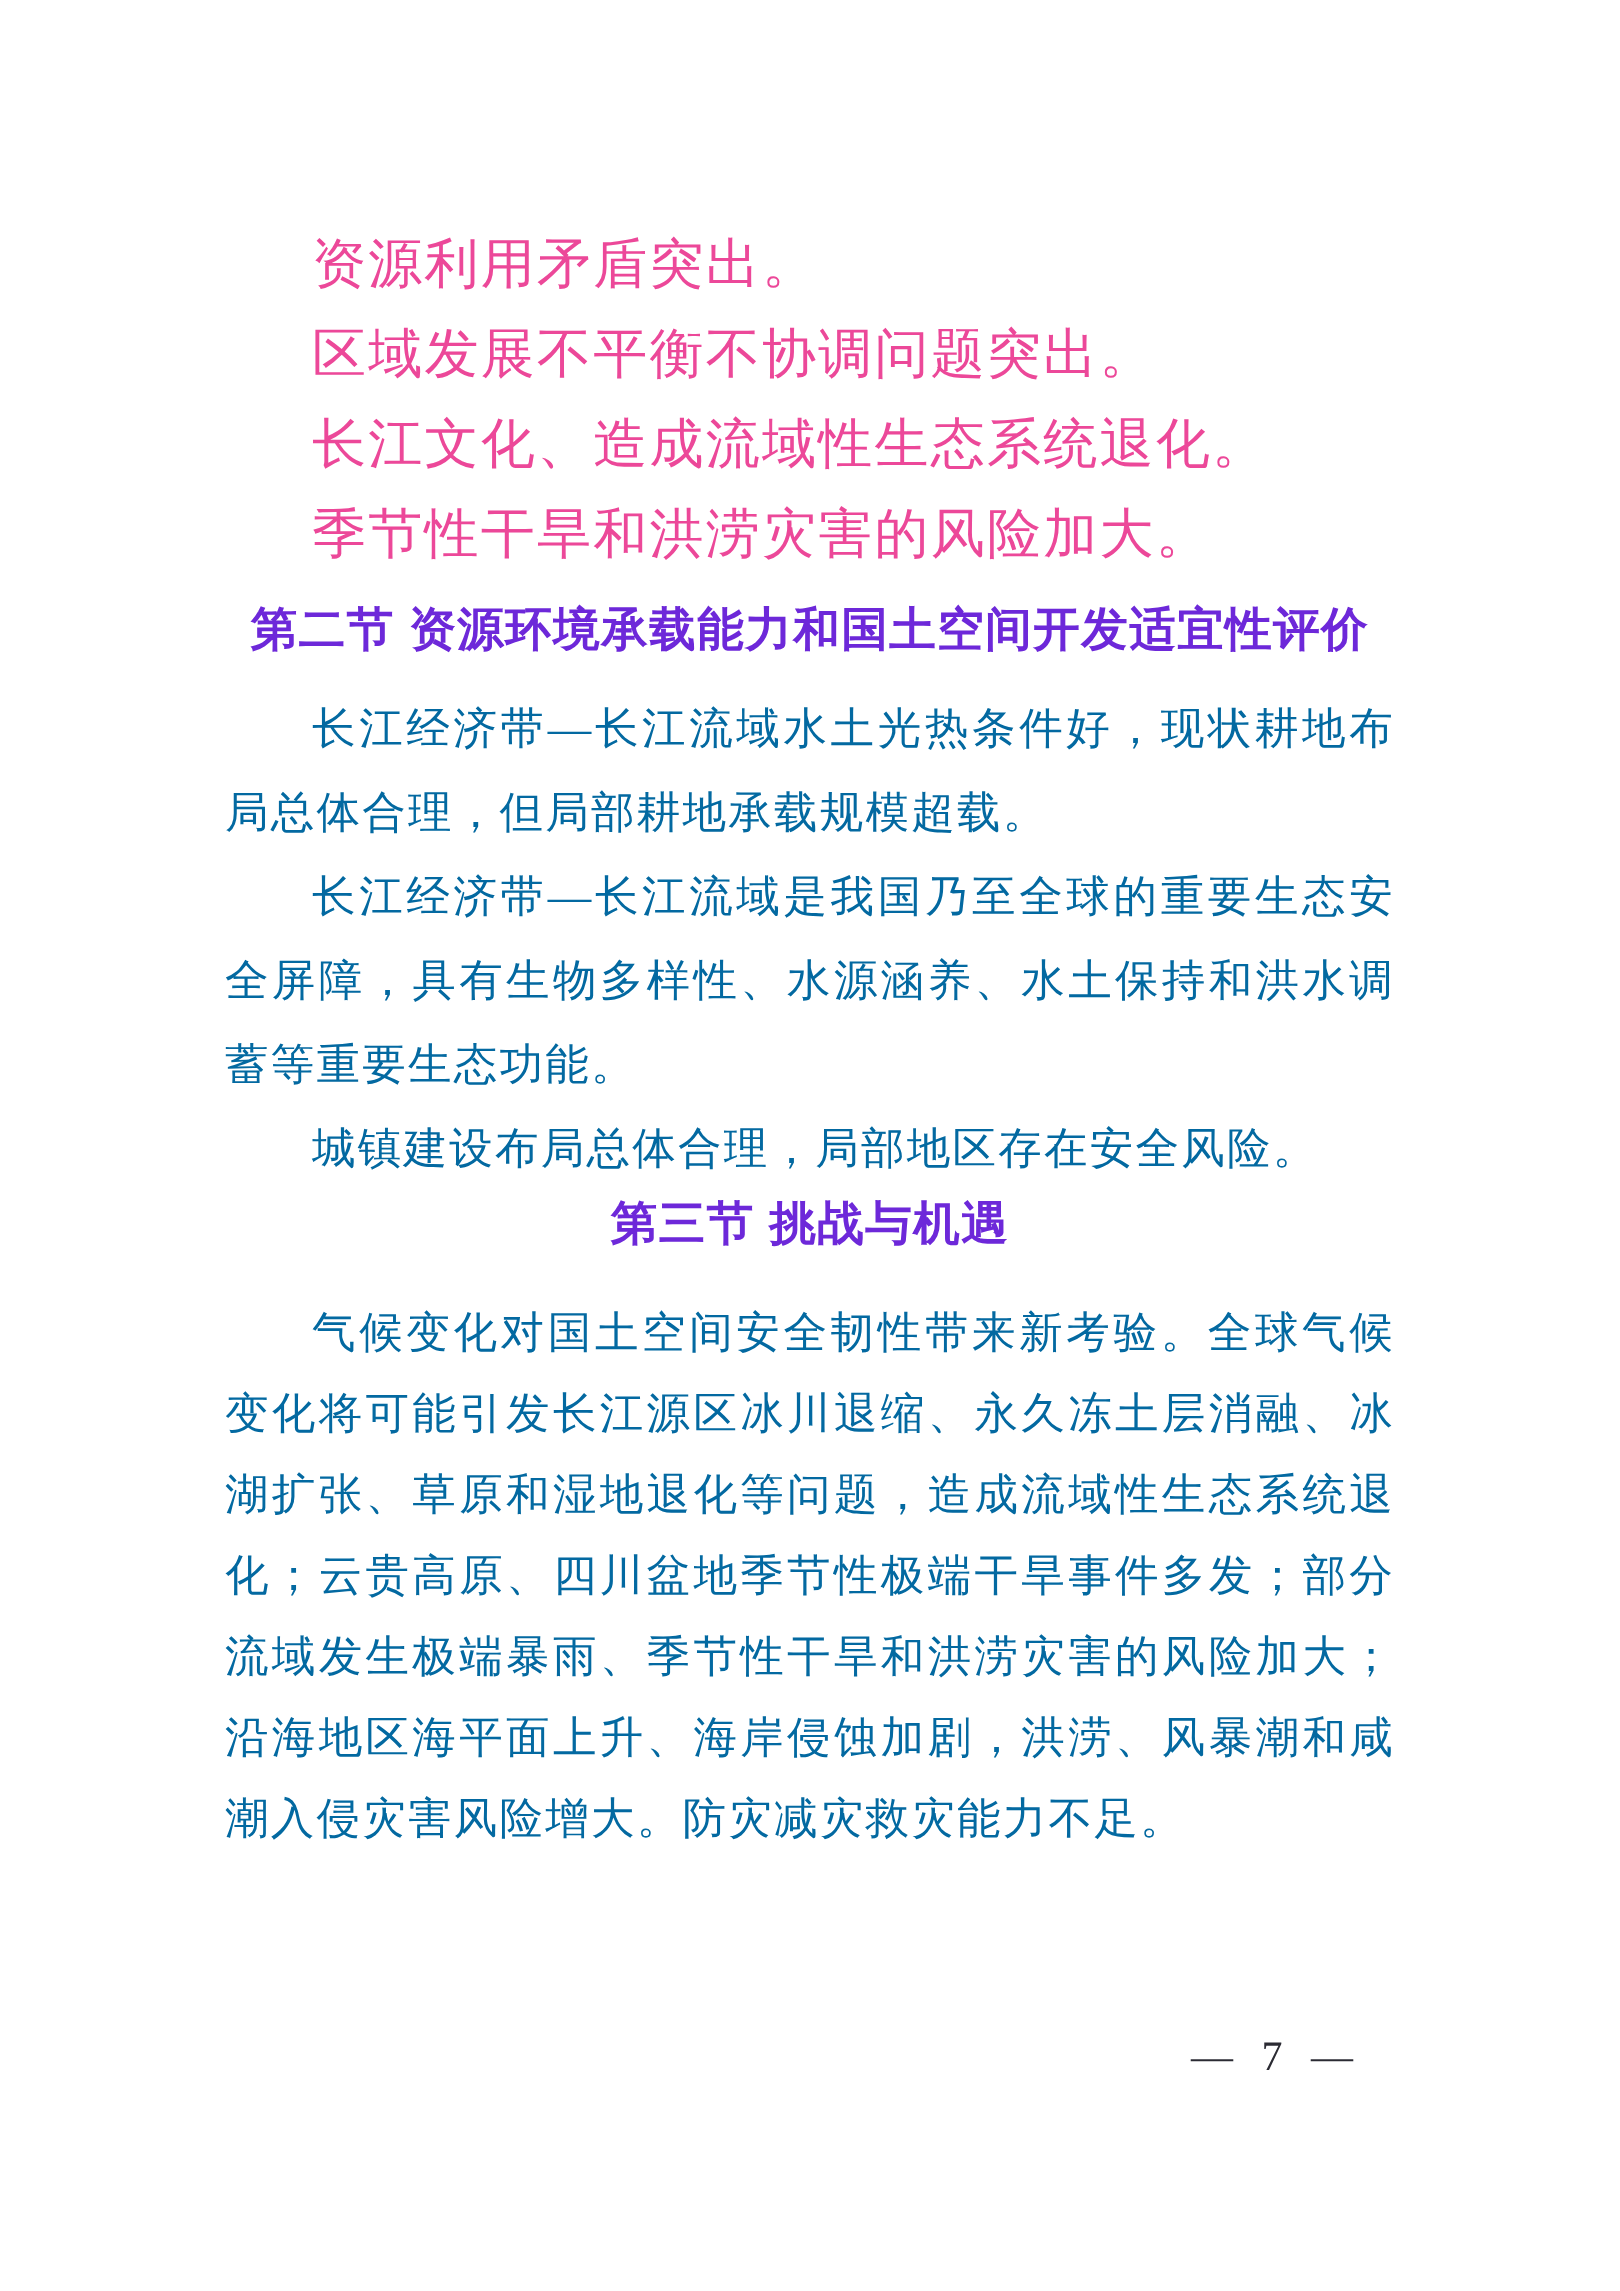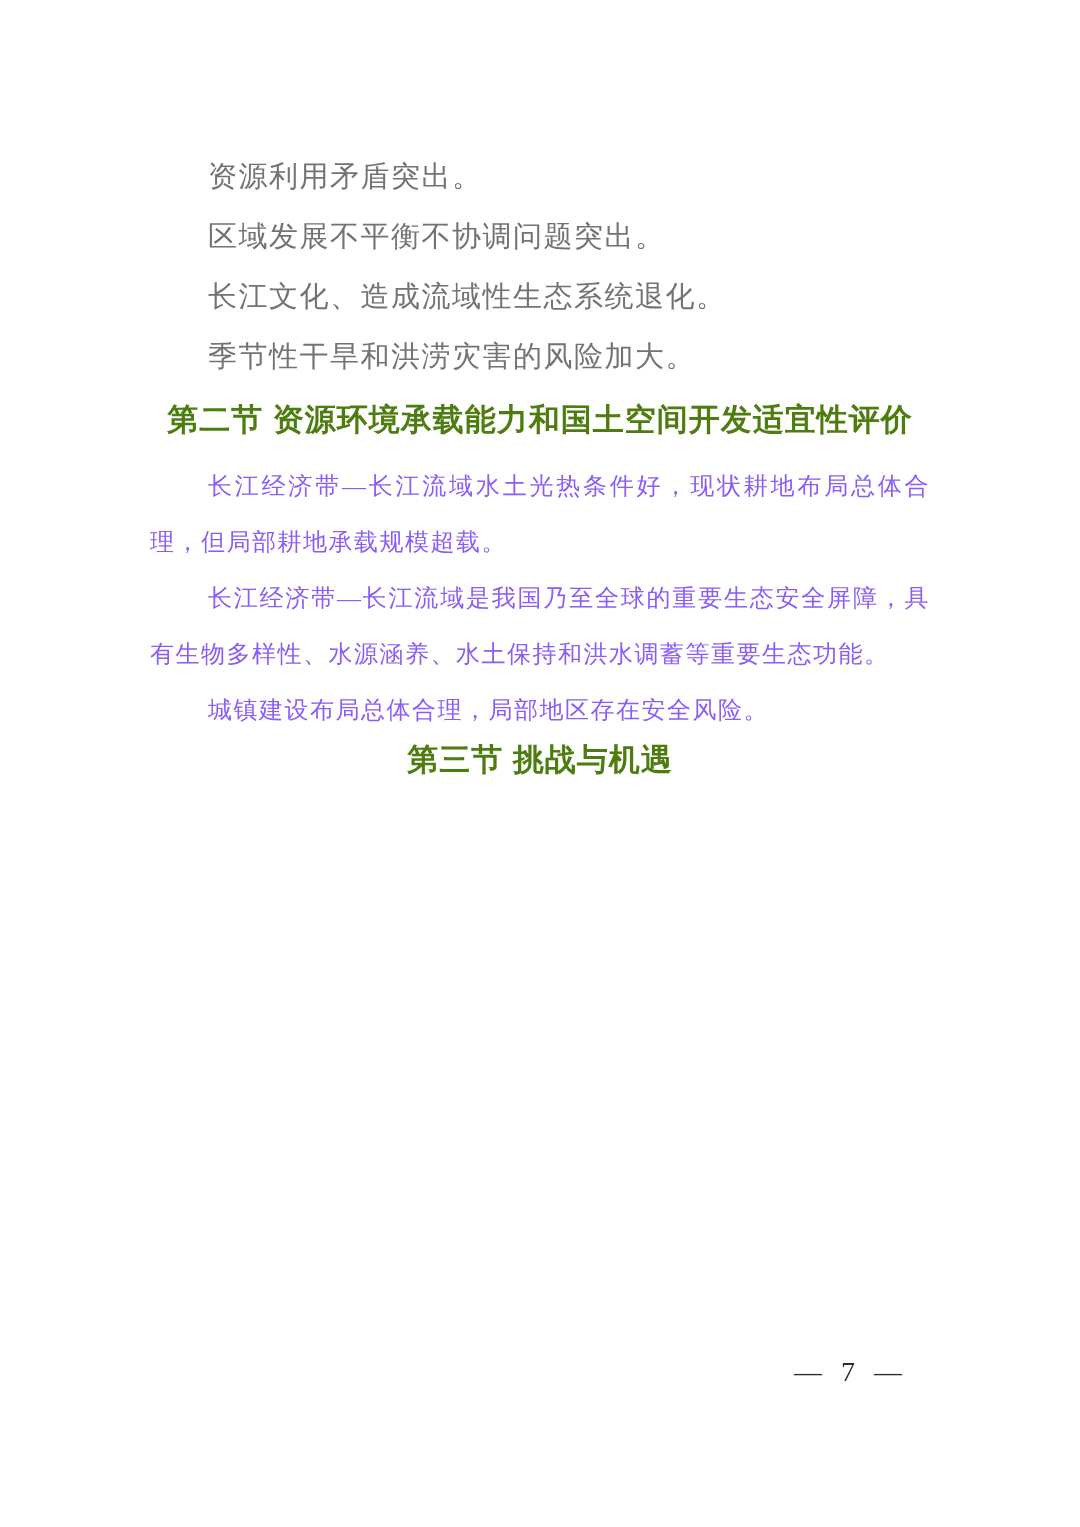--- a/index.html
+++ b/index.html
@@ -16,47 +16,47 @@
     font-family: "Liberation Serif", serif;
   }
   .content {
     position: absolute;
     top: 146px;
     left: 150px;
     width: 780px;
   }
   .intro-line {
     margin: 0;
-    font-size: 29px;
+    font-size: 36px;
     line-height: 60px;
     letter-spacing: 1.5px;
     text-indent: 58px;
-    color: #737373;
+    color: #ec4899;
   }
   .section-heading {
     margin: 0;
     text-align: center;
     font-family: "Liberation Sans", sans-serif;
     font-weight: bold;
     font-size: 31px;
     line-height: 44px;
     letter-spacing: 1px;
-    color: #4d7c0f;
+    color: #6d28d9;
   }
   .heading-2 { margin-top: 12px; }
   .heading-3 { }
   .para {
     margin: 0;
-    font-size: 24px;
+    font-size: 29px;
     line-height: 56px;
     letter-spacing: 1.5px;
     text-indent: 58px;
     text-align: justify;
     text-justify: inter-character;
-    color: #8b5cf6;
+    color: #0369a1;
   }
   .para-after-heading2 { margin-top: 16px; }
   .para-long {
     margin-top: 24px;
     line-height: 54px;
   }
   .page-number {
     position: absolute;
     top: 1356px;
     right: 172px;
@@ -79,17 +79,18 @@
     <p class="intro-line">季节性干旱和洪涝灾害的风险加大。</p>
 
     <h2 class="section-heading heading-2">第二节 资源环境承载能力和国土空间开发适宜性评价</h2>
 
     <p class="para para-after-heading2">长江经济带—长江流域水土光热条件好，现状耕地布局总体合理，但局部耕地承载规模超载。</p>
     <p class="para">长江经济带—长江流域是我国乃至全球的重要生态安全屏障，具有生物多样性、水源涵养、水土保持和洪水调蓄等重要生态功能。</p>
     <p class="para">城镇建设布局总体合理，局部地区存在安全风险。</p>
 
     <h2 class="section-heading heading-3">第三节 挑战与机遇</h2>
 
+    <p class="para para-long">气候变化对国土空间安全韧性带来新考验。全球气候变化将可能引发长江源区冰川退缩、永久冻土层消融、冰湖扩张、草原和湿地退化等问题，造成流域性生态系统退化；云贵高原、四川盆地季节性极端干旱事件多发；部分流域发生极端暴雨、季节性干旱和洪涝灾害的风险加大；沿海地区海平面上升、海岸侵蚀加剧，洪涝、风暴潮和咸潮入侵灾害风险增大。防灾减灾救灾能力不足。</p>
 
   </div>
 
   <div class="page-number">— 7 —</div>
 </div>
 
 </body></html>

